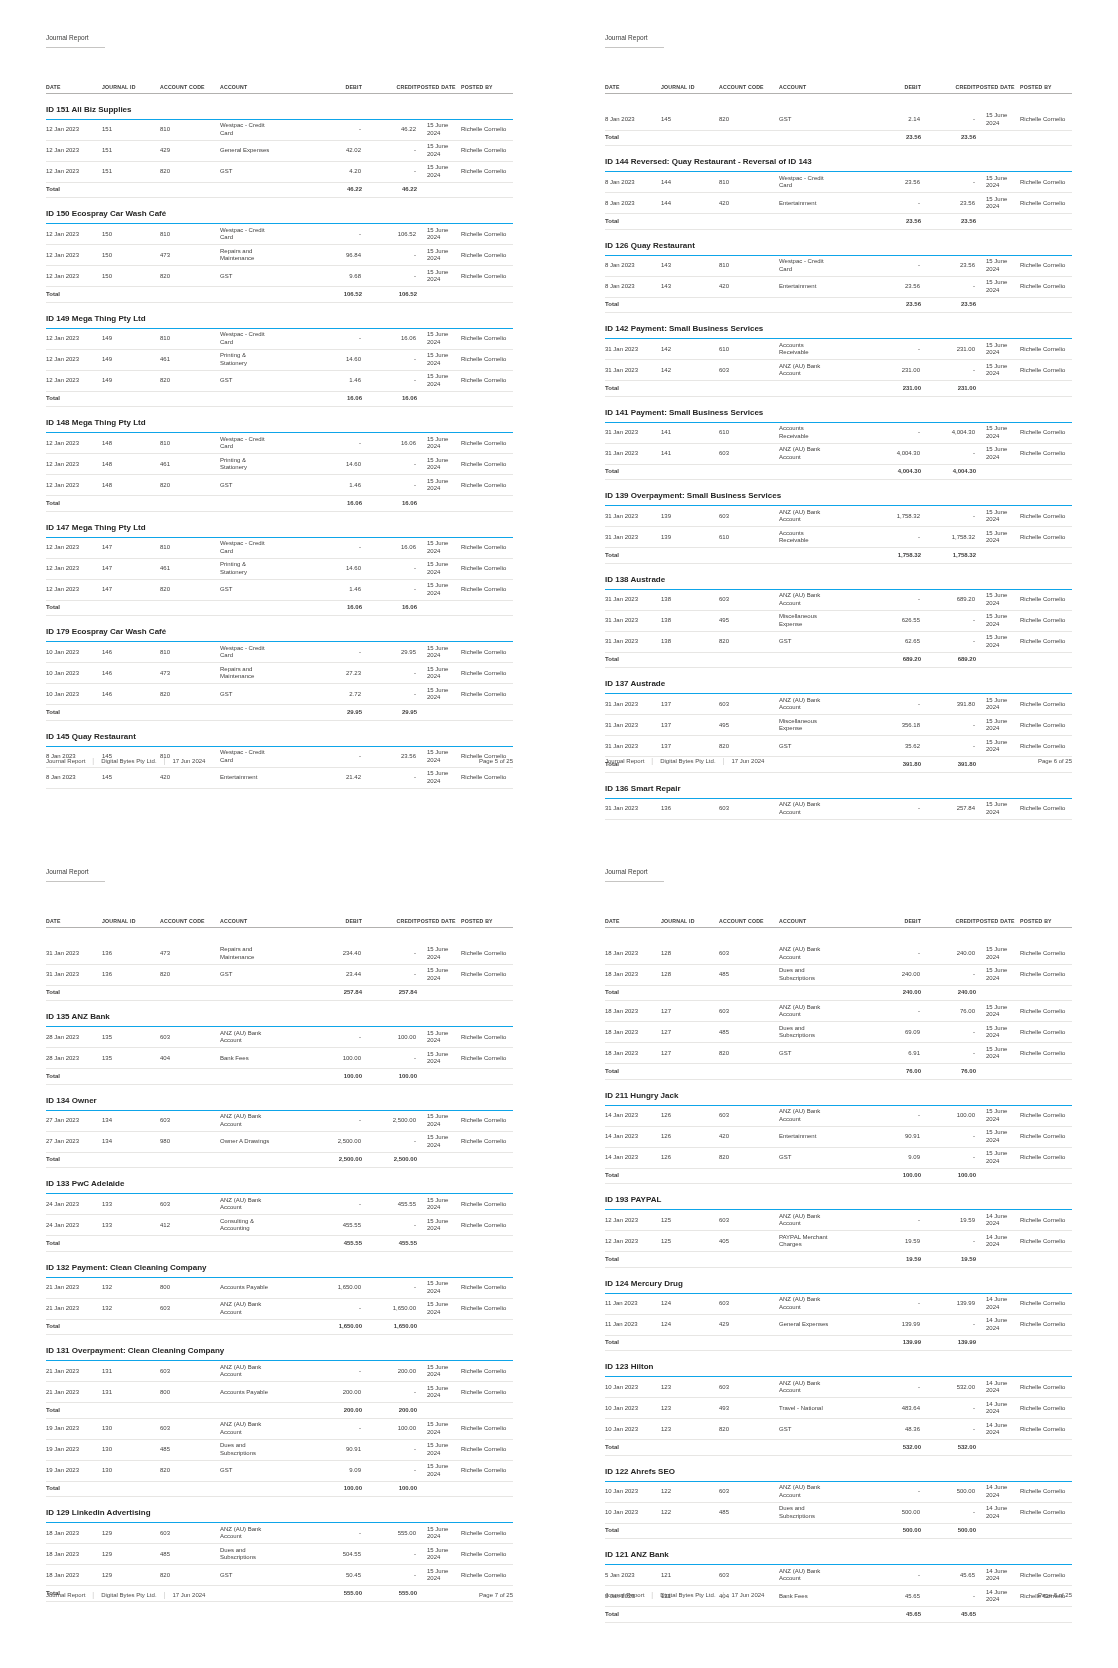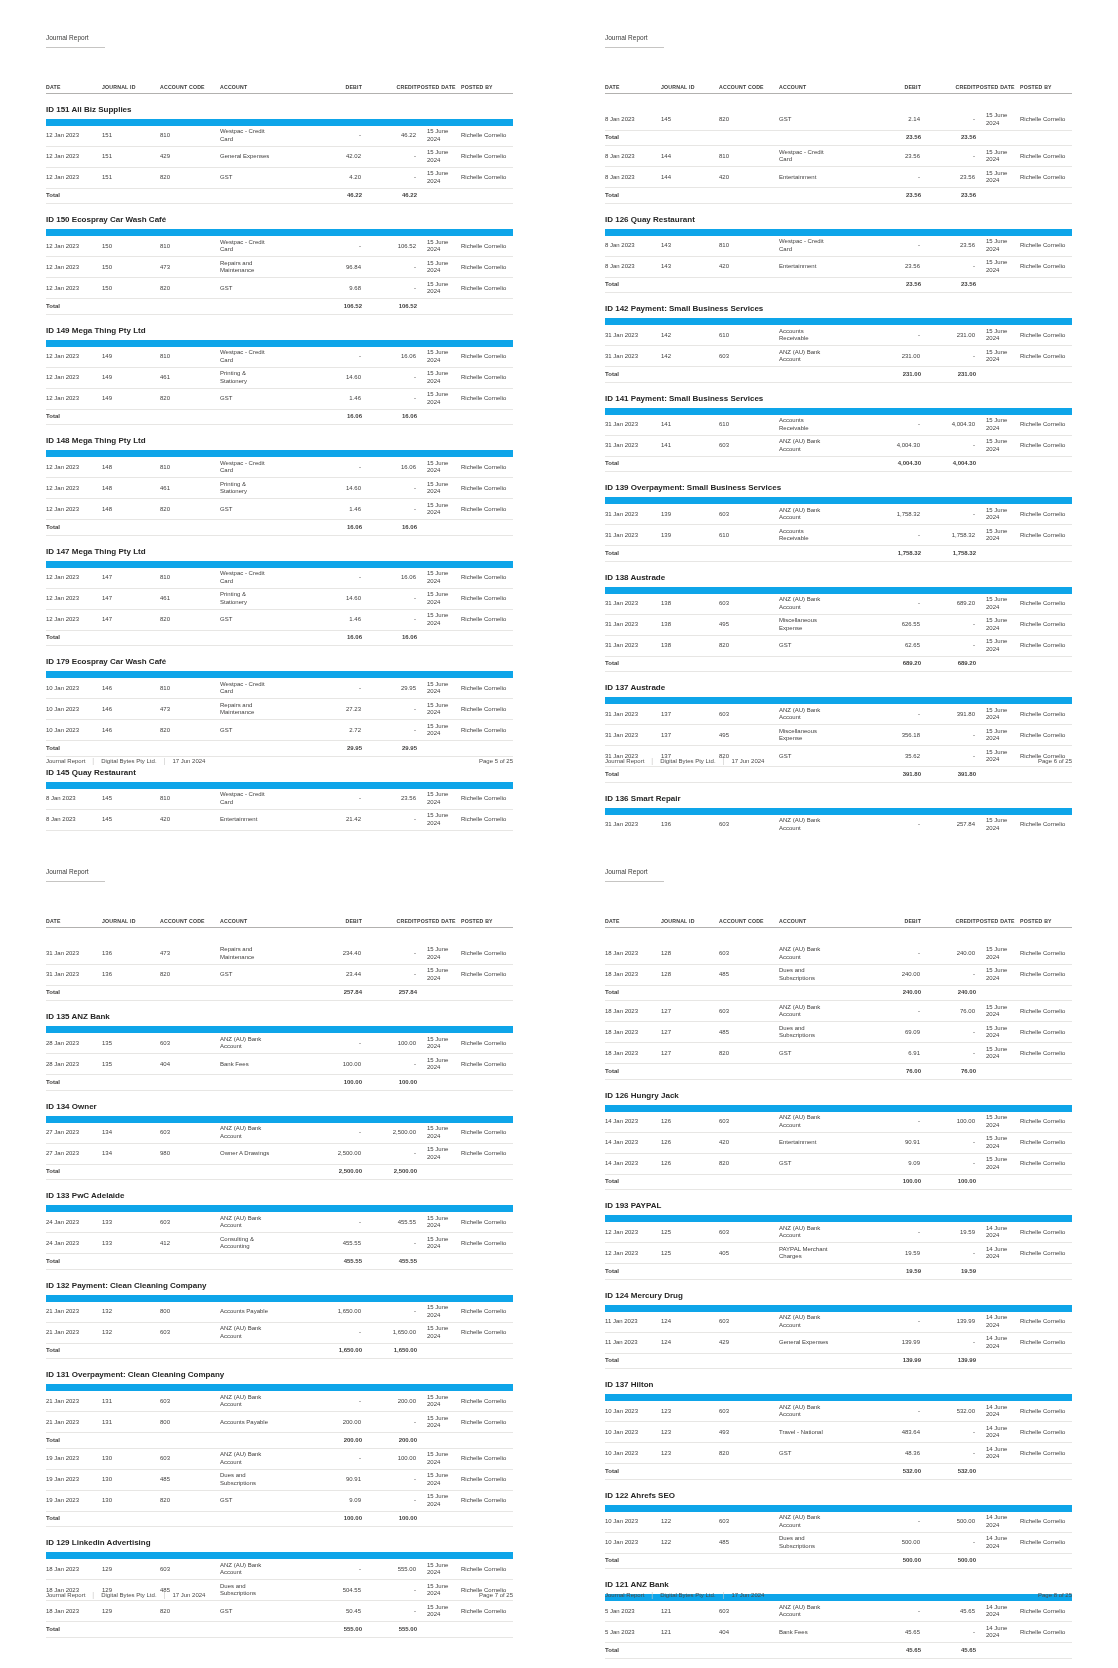--- a/index.html
+++ b/index.html
@@ -43,21 +43,21 @@
     color:#403f3e;
   }
   tr.data-row td{border-bottom:1px solid #e7e6e4;}
   td.num{text-align:right;padding-right:1px;}
   td.acct{padding-right:34px;}
   td.pdate{padding-left:10px;padding-right:8px;}
   td.pby{white-space:nowrap;}
   tr.section-row td.section-title{
     font-size:8px;font-weight:bold;color:#262625;
     padding:11px 0 4px 0;
-    border-bottom:7px solid #0ea5e9;
+    border-bottom:1px solid #0ea5e9;
     white-space:nowrap;
   }
   tr.spacer-row td{padding:0;height:16px;}
   tr.total-row td{
     font-weight:bold;font-size:6px;
     padding:3.5px 0;
     border-bottom:1px solid #e7e6e4;
   }
   .footer{
     position:absolute;left:46px;right:46px;bottom:70px;
@@ -429,20 +429,23 @@
             <tr class="total-row">
               <td class="total-label">Total</td>
               <td></td>
               <td></td>
               <td></td>
               <td class="num">23.56</td>
               <td class="num">23.56</td>
               <td></td>
               <td></td>
             </tr>
+            <tr class="section-row">
+              <td colspan="8" class="section-title">ID 144 Reversed: Quay Restaurant - Reversal of ID 143</td>
+            </tr>
             <tr class="data-row">
               <td class="">8 Jan 2023</td>
               <td class="">144</td>
               <td class="">810</td>
               <td class="acct">Westpac - Credit Card</td>
               <td class="num">23.56</td>
               <td class="num">-</td>
               <td class="pdate">15 June 2024</td>
               <td class="pby">Richelle Cornelio</td>
             </tr>
@@ -1117,21 +1120,21 @@
               <td class="total-label">Total</td>
               <td></td>
               <td></td>
               <td></td>
               <td class="num">76.00</td>
               <td class="num">76.00</td>
               <td></td>
               <td></td>
             </tr>
             <tr class="section-row">
-              <td colspan="8" class="section-title">ID 126 Hungry Jack</td>
+              <td colspan="8" class="section-title">ID 211 Hungry Jack</td>
             </tr>
             <tr class="data-row">
               <td class="">14 Jan 2023</td>
               <td class="">126</td>
               <td class="">603</td>
               <td class="acct">ANZ (AU) Bank Account</td>
               <td class="num">-</td>
               <td class="num">100.00</td>
               <td class="pdate">15 June 2024</td>
               <td class="pby">Richelle Cornelio</td>
@@ -1226,21 +1229,21 @@
               <td class="total-label">Total</td>
               <td></td>
               <td></td>
               <td></td>
               <td class="num">139.99</td>
               <td class="num">139.99</td>
               <td></td>
               <td></td>
             </tr>
             <tr class="section-row">
-              <td colspan="8" class="section-title">ID 137 Hilton</td>
+              <td colspan="8" class="section-title">ID 123 Hilton</td>
             </tr>
             <tr class="data-row">
               <td class="">10 Jan 2023</td>
               <td class="">123</td>
               <td class="">603</td>
               <td class="acct">ANZ (AU) Bank Account</td>
               <td class="num">-</td>
               <td class="num">532.00</td>
               <td class="pdate">14 June 2024</td>
               <td class="pby">Richelle Cornelio</td>

